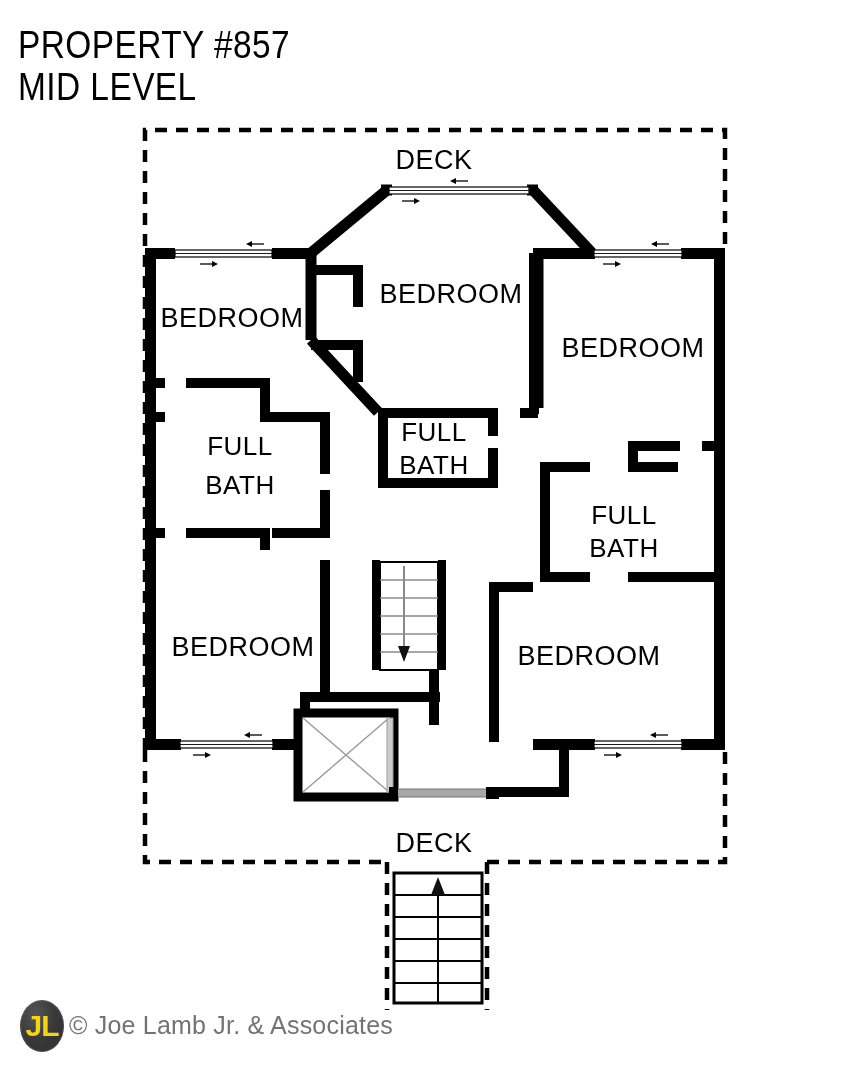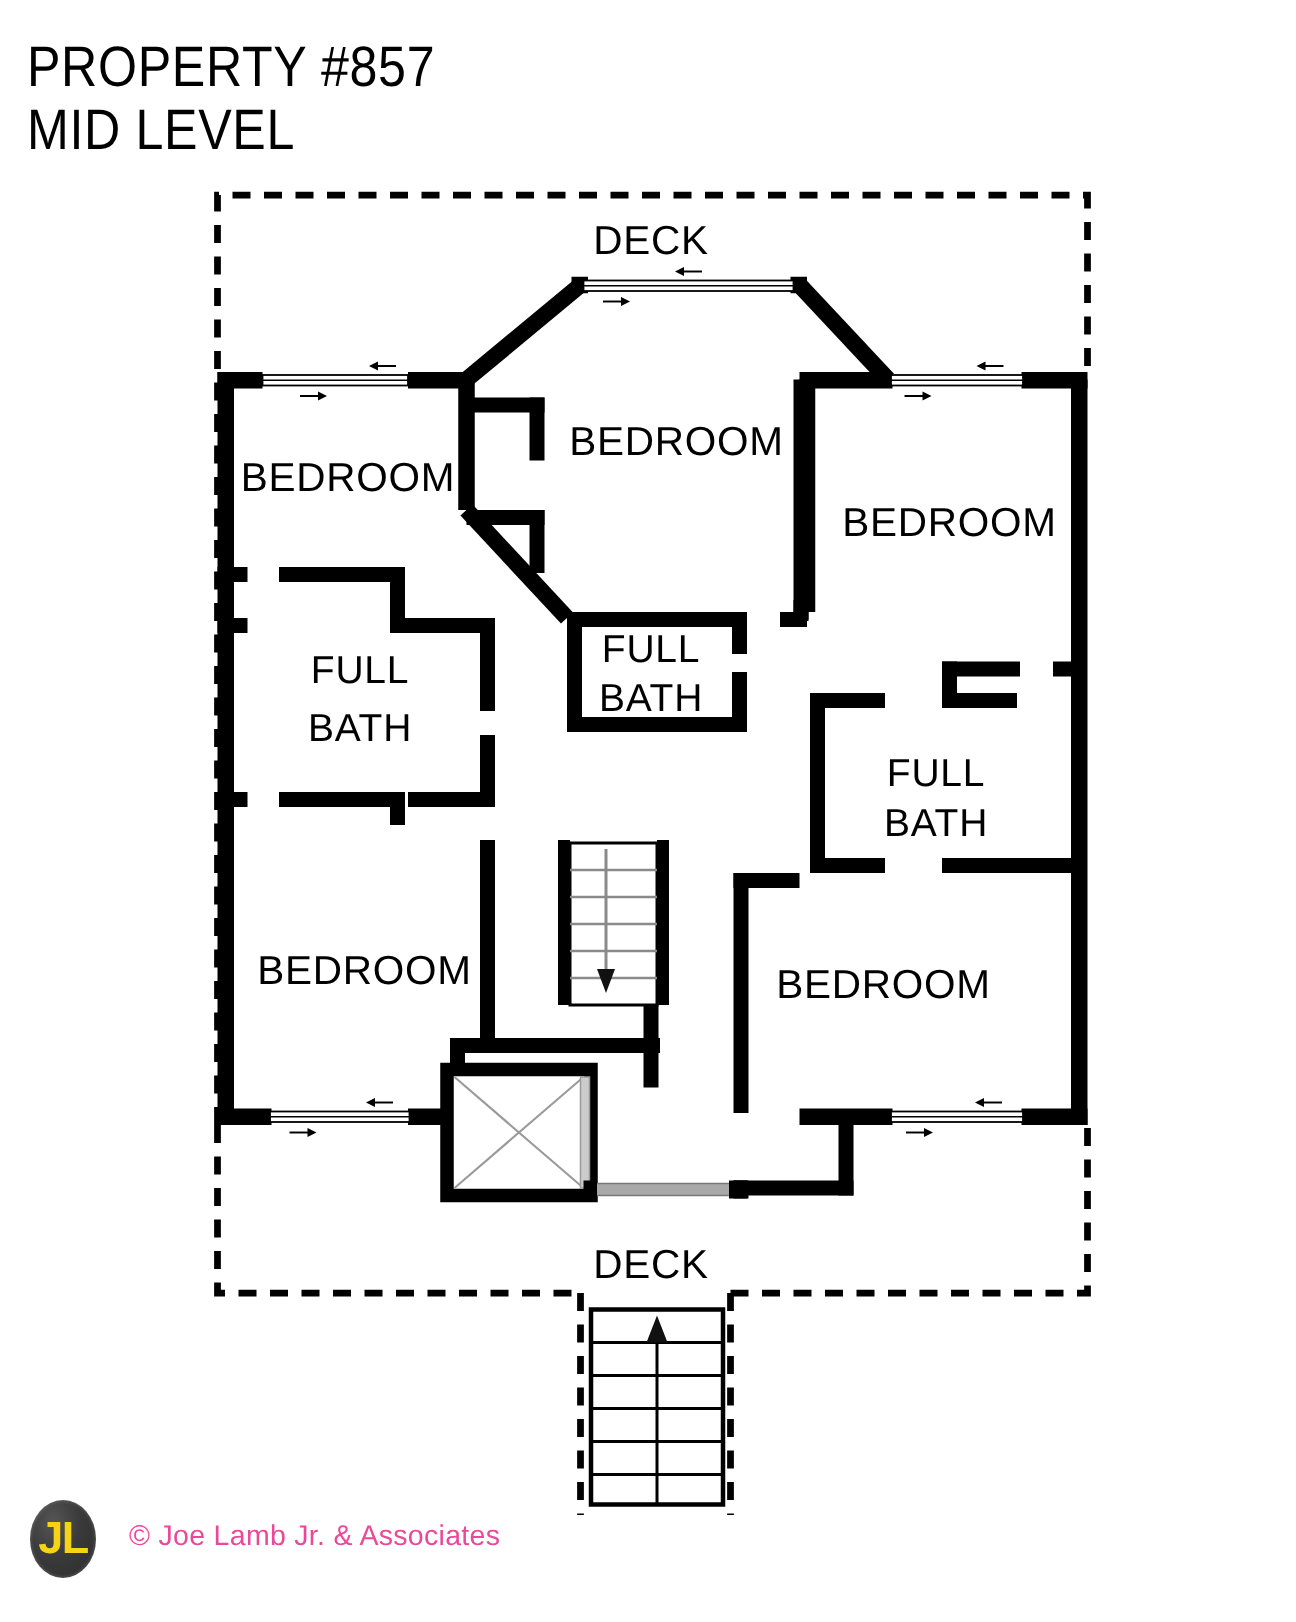--- a/index.html
+++ b/index.html
@@ -62,21 +62,21 @@
     letter-spacing: 0.5px;
   }
 
   
   #footer {
     position: absolute;
     left: 20px;
     top: 1000px;
     display: flex;
     align-items: center;
-    gap: 22px;
+    gap: 5px;
   }
   #logo-mark {
     width: 44px;
     height: 52px;
     border-radius: 22px / 26px;
     background: radial-gradient(ellipse at 35% 28%, #555 0%, #3a3a3a 45%, #2b2b2b 100%);
     position: relative;
     flex: none;
     box-shadow: inset 0 0 3px rgba(255,255,255,0.25);
   }
@@ -87,22 +87,22 @@
     text-align: center;
     font-family: "Liberation Sans", sans-serif;
     font-weight: bold;
     font-size: 30px;
     line-height: 30px;
     color: #F5D416;
     letter-spacing: -1px;
   }
   #copyright {
     font-family: "Liberation Sans", sans-serif;
-    font-size: 19px;
-    color: #ec4899;
+    font-size: 25px;
+    color: #737373;
     letter-spacing: 0.2px;
     white-space: nowrap;
     padding-bottom: 2px;
   }
 </style>
 </head>
 <body>
 
 <div id="title-block">
   <div class="line">PROPERTY #857</div>

